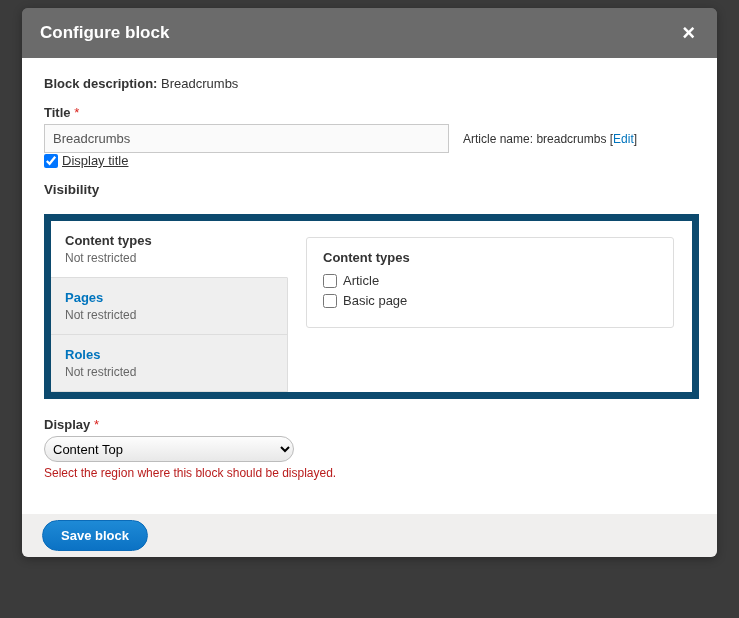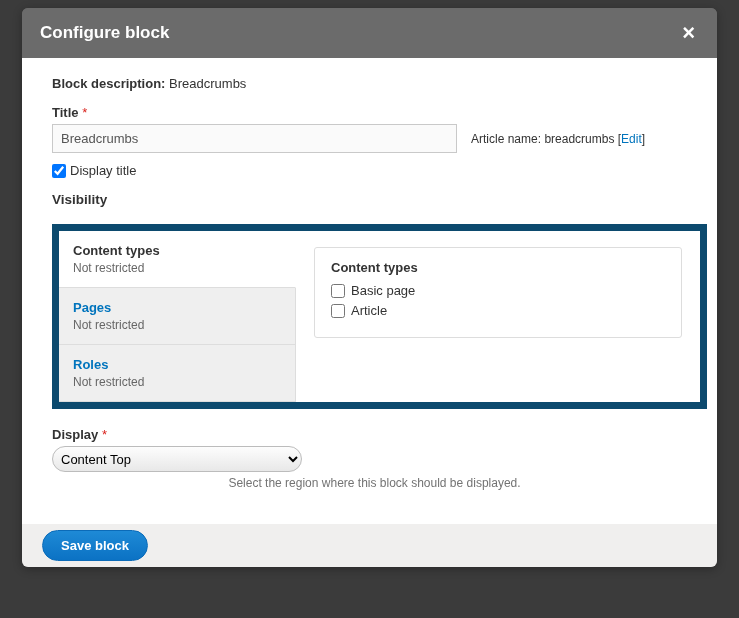--- a/index.html
+++ b/index.html
@@ -1,32 +1,32 @@
 <!DOCTYPE html>
 <html><head>
 <meta charset="utf-8">
 <style>
   * { box-sizing: border-box; }
   html, body { margin:0; padding:0; height:100%; font-family: "Lucida Grande","Segoe UI",Arial,sans-serif; font-size:13px; color:#333; }
   body { background:#3b3b3b; display:flex; align-items:flex-start; justify-content:center; }
   .modal { width:695px; margin:8px auto; border-radius:6px; overflow:hidden; box-shadow:0 2px 10px rgba(0,0,0,.3); background:#6b6b6b; position:relative; }
   .modal-header { background:#6b6b6b; color:#fff; padding:14px 18px; font-size:17px; font-weight:bold; display:flex; justify-content:space-between; align-items:center; }
   .modal-close { color:#fff; font-size:22px; cursor:pointer; line-height:1; font-weight:bold; font-family:Arial,sans-serif; padding:0 4px; }
-  .modal-body { background:#fff; padding:18px 20px 0 30px; }
+  .modal-body { background:#fff; padding:18px 20px 0 22px; }
   .modal-footer { background:#f0efee; padding:6px 20px; }
   .row { margin-bottom:14px; }
   .label { font-weight:bold; display:inline; }
   .req { color:#d9221c; }
-  .subtext { color:#737373; font-size:12px; margin-top:4px;text-align:center; }
+  .subtext { color:#b91c1c; font-size:12px; margin-top:4px; }
   .desc-line { margin-bottom:14px; }
   .title-row { display:flex; align-items:center; gap:14px; }
   input[type="text"] { font-family:inherit; font-size:13px; padding:6px 8px; border:1px solid #c9c9c9; background:#fafafa; color:#555; width:405px; }
   .machine-name { font-size:12px; color:#333; }
   .machine-name a { color:#0074bd; text-decoration:none; }
-  .display-title-row { margin-top:10px; display:flex; align-items:center; gap:4px; }
+  .display-title-row { display:flex; align-items:center; gap:4px;text-decoration:underline; }
   input[type="checkbox"] { width:14px; height:14px; margin:0; }
   .section-title { font-weight:bold; margin:14px 0 17px 0; font-size:13.5px; }
 
   
   .vt-wrapper { border:7px solid #0c4a6e; display:flex; width:655px; }
   .vt-tabs { width:237px; background:#efefef; border-right:1px solid #ddd; }
   .vt-tab { border-bottom:1px solid #ddd; padding:12px 14px; cursor:pointer; }
   .vt-tab.active { background:#fff; margin-right:-1px; border-right:1px solid #fff; }
   .vt-tab-title { font-weight:bold; color:#0074bd; font-size:13px; }
   .vt-tab.active .vt-tab-title { color:#333; }
@@ -94,25 +94,25 @@
         <div class="vt-tab">
           <div class="vt-tab-title">Roles</div>
           <div class="vt-tab-summary">Not restricted</div>
         </div>
       </div>
       <div class="vt-pane">
         <div class="fieldset">
           <div class="fieldset-legend">Content types</div>
           <label class="checkbox-item">
             <input type="checkbox" style="">
-            <span>Basic page</span>
+            <span>Article</span>
           </label>
           <label class="checkbox-item">
             <input type="checkbox" style="">
-            <span>Article</span>
+            <span>Basic page</span>
           </label>
         </div>
       </div>
     </div>
 
     <div class="row" style="margin-top:18px;">
       <div style="margin-bottom:4px;">
         <span class="label">Display</span>
         <span class="req">*</span>
       </div>

